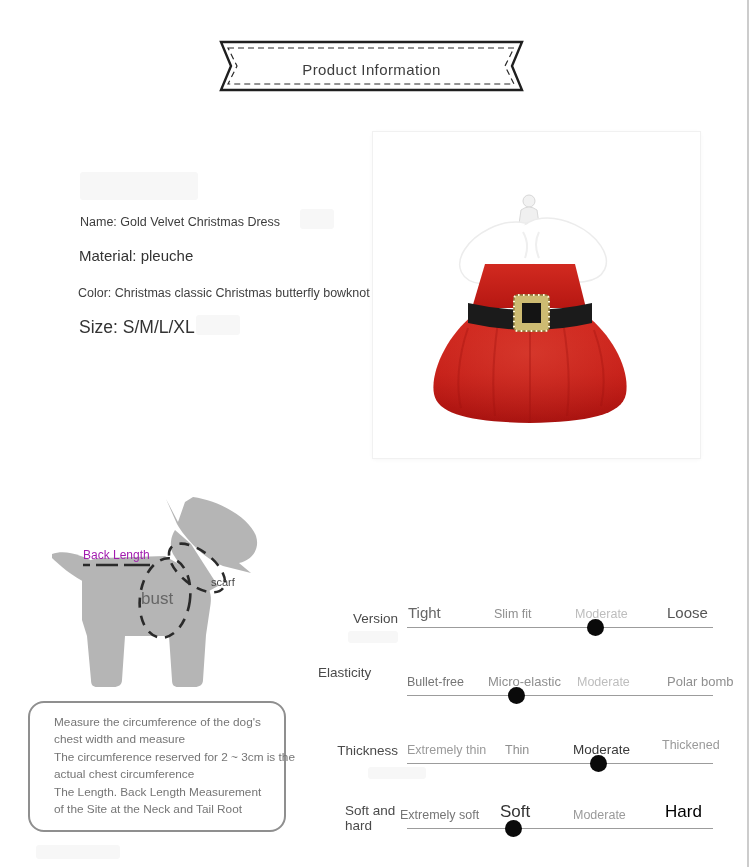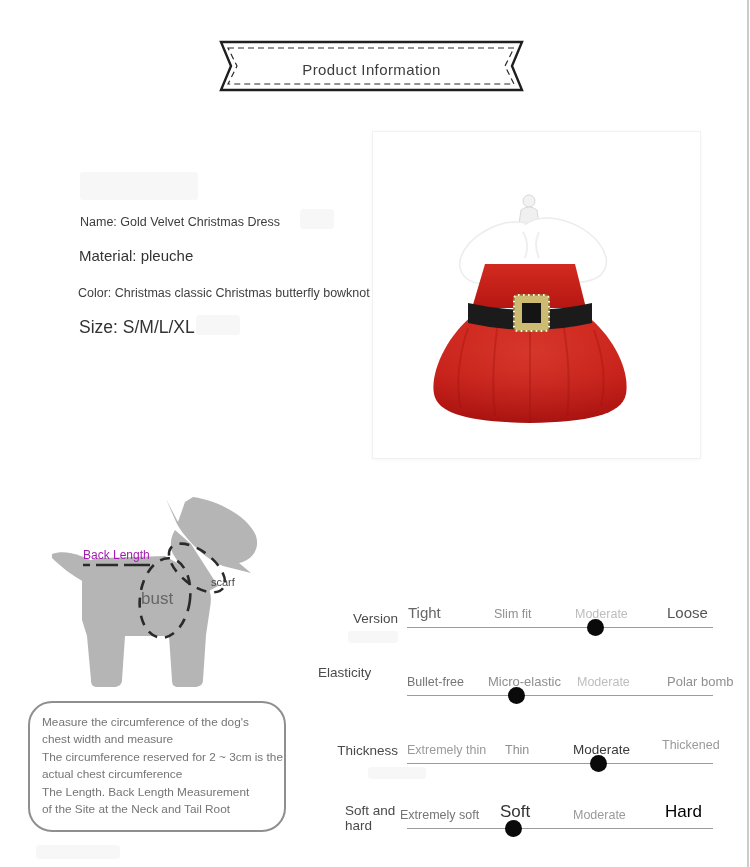--- a/index.html
+++ b/index.html
@@ -31,21 +31,21 @@
     box-shadow:0 0 0 1px #f1f1f1, 0 1px 5px rgba(0,0,0,.05);}
   
   #dog-diagram{left:25px;top:488px;width:280px;height:212px;}
   .dog-label{position:absolute;white-space:nowrap;}
   #label-backlength{left:58px;top:60px;font-size:12px;color:#a21caf;}
   #label-bust{left:116px;top:101px;font-size:17px;color:#666;}
   #label-scarf{left:186px;top:88px;font-size:11px;color:#484848;}
   
   #measure-box{
     left:28px;top:701px;width:258px;height:131px;box-sizing:border-box;
-    border:2px solid #8f8f8f;border-radius:24px;padding:11px 6px 0 12px;
+    border:2px solid #8f8f8f;border-radius:16px;padding:11px 6px 0 24px;
     font-size:11.8px;line-height:17.4px;color:#757575;
   }
   #measure-box div{white-space:nowrap;}
   
   .scale-row{position:absolute;left:407px;width:306px;height:35px;border-bottom:1px solid #9c9c9c;}
   #row-version{top:592px;} #row-elasticity{top:660px;}
   #row-thickness{top:728px;} #row-softhard{top:793px;}
   .opt{position:absolute;bottom:6px;white-space:nowrap;}
   .o-strong{font-size:15px;color:#666;}
   .o-strong2{font-size:15px;color:#555;}

